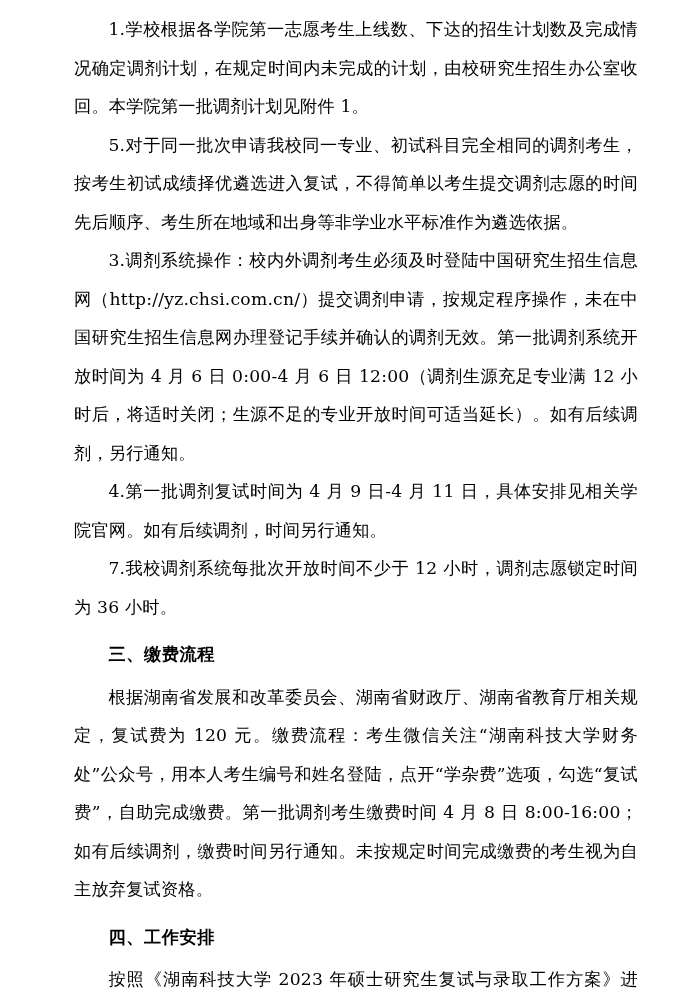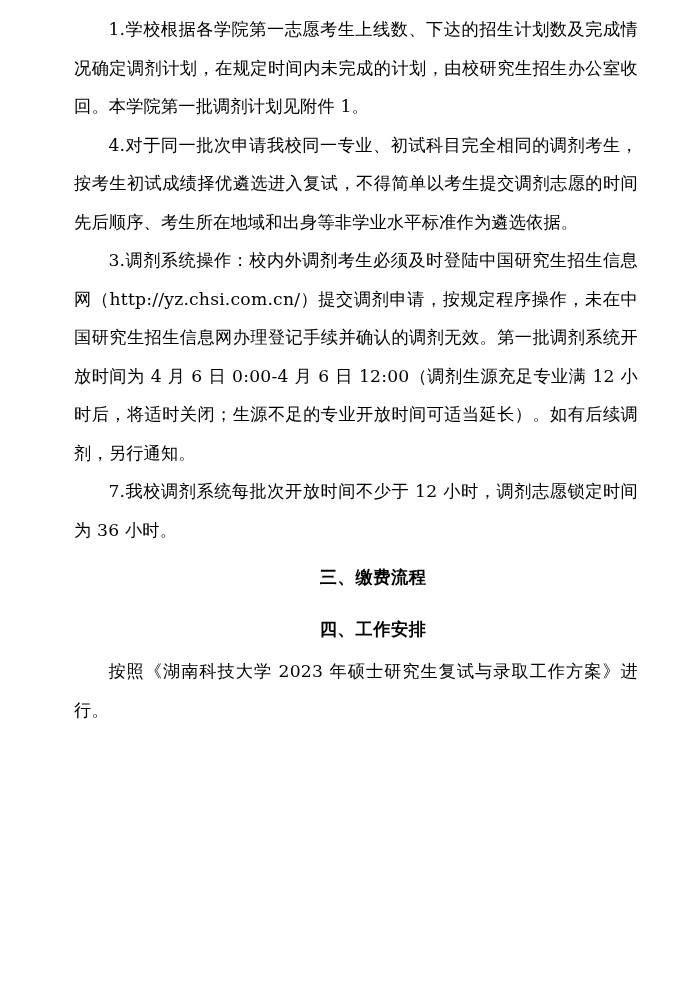--- a/index.html
+++ b/index.html
@@ -32,35 +32,36 @@
     text-indent: 2em;
     word-break: break-all;
   }
   .heading {
     font-size: 17.2px;
     line-height: 38.5px;
     margin: 0;
     font-weight: bold;
     text-indent: 2em;
     letter-spacing: 0.6px;
-    text-align: center;
   }
   .spacer-sm { height: 9px; }
   .spacer-xs { height: 4px; }
 </style>
 </head>
 <body>
 
 <div class="page">
   <div id="content">
       <p class="para">1.学校根据各学院第一志愿考生上线数、下达的招生计划数及完成情况确定调剂计划，在规定时间内未完成的计划，由校研究生招生办公室收回。本学院第一批调剂计划见附件 1。</p>
-      <p class="para">4.对于同一批次申请我校同一专业、初试科目完全相同的调剂考生，按考生初试成绩择优遴选进入复试，不得简单以考生提交调剂志愿的时间先后顺序、考生所在地域和出身等非学业水平标准作为遴选依据。</p>
+      <p class="para">5.对于同一批次申请我校同一专业、初试科目完全相同的调剂考生，按考生初试成绩择优遴选进入复试，不得简单以考生提交调剂志愿的时间先后顺序、考生所在地域和出身等非学业水平标准作为遴选依据。</p>
       <p class="para">3.调剂系统操作：校内外调剂考生必须及时登陆中国研究生招生信息网（http://yz.chsi.com.cn/）提交调剂申请，按规定程序操作，未在中国研究生招生信息网办理登记手续并确认的调剂无效。第一批调剂系统开放时间为 4 月 6 日 0:00-4 月 6 日 12:00（调剂生源充足专业满 12 小时后，将适时关闭；生源不足的专业开放时间可适当延长）。如有后续调剂，另行通知。</p>
+      <p class="para">4.第一批调剂复试时间为 4 月 9 日-4 月 11 日，具体安排见相关学院官网。如有后续调剂，时间另行通知。</p>
       <p class="para">7.我校调剂系统每批次开放时间不少于 12 小时，调剂志愿锁定时间为 36 小时。</p>
       <div class="spacer-sm"></div>
       <div class="heading">三、缴费流程</div>
       <div class="spacer-xs"></div>
+      <p class="para">根据湖南省发展和改革委员会、湖南省财政厅、湖南省教育厅相关规定，复试费为 120 元。缴费流程：考生微信关注“湖南科技大学财务处”公众号，用本人考生编号和姓名登陆，点开“学杂费”选项，勾选“复试费”，自助完成缴费。第一批调剂考生缴费时间 4 月 8 日 8:00-16:00；如有后续调剂，缴费时间另行通知。未按规定时间完成缴费的考生视为自主放弃复试资格。</p>
       <div class="spacer-sm"></div>
       <div class="heading">四、工作安排</div>
       <div class="spacer-xs"></div>
       <p class="para">按照《湖南科技大学 2023 年硕士研究生复试与录取工作方案》进行。</p>
     </div>
 </div>
 
 </body></html>

